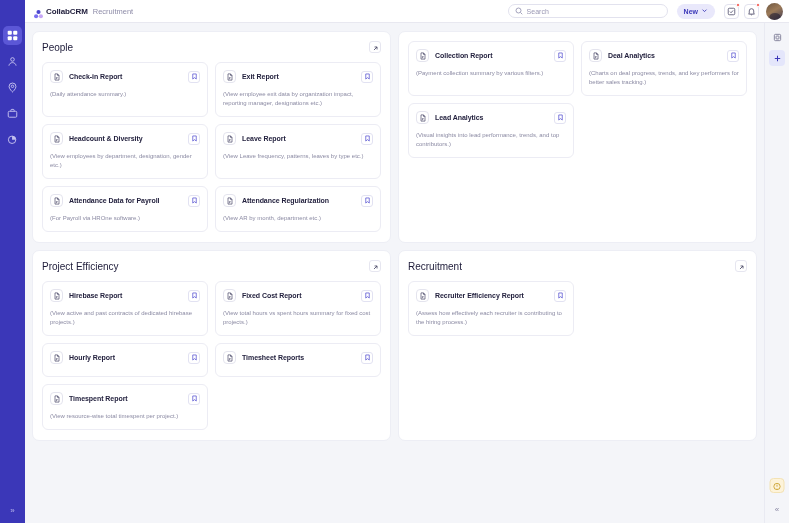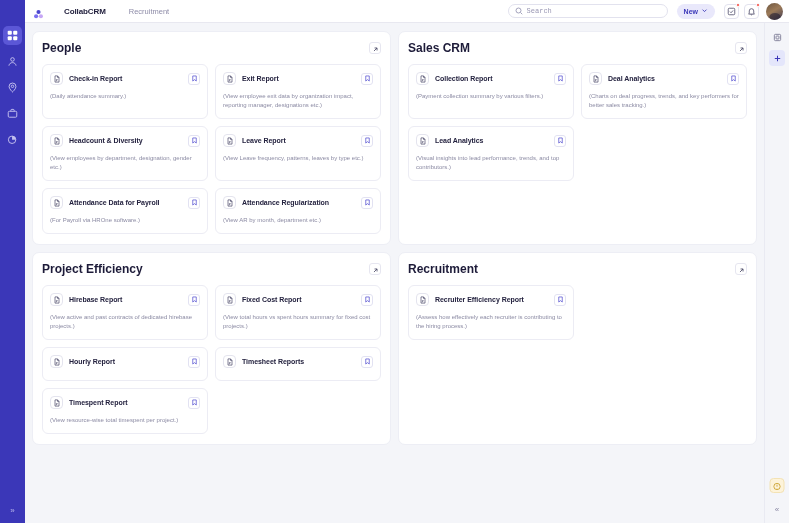--- a/index.html
+++ b/index.html
@@ -39,38 +39,38 @@
   .maincol { flex: 1 1 auto; display: flex; flex-direction: column; min-width: 0; }
 
   
   .topbar {
     height: 23px; background: #ffffff;
     border-bottom: 1px solid #e8e8f0;
     display: flex; align-items: center;
     padding: 0 6px 0 8px;
     flex: 0 0 23px;
   }
-  .brandwrap { display: flex; align-items: center; gap: 20px; }
+  .brandwrap { display: flex; align-items: center; gap: 2px; }
   .brandlogo { width: 11px; height: 11px; position: relative; flex: 0 0 11px; }
   .brandname { font-size: 8px; font-weight: bold; color: #1d1b39; letter-spacing: -0.1px; }
   .brandsub { font-size: 7.5px; color: #8e8ca8; margin-left: 3px; }
   .topspacer { flex: 1 1 auto; }
 
   .searchbox {
     width: 160px; height: 14px;
     border: 1px solid #e2e2ee; border-radius: 7px;
     background: #ffffff;
     display: flex; align-items: center; gap: 4px;
     padding: 0 6px;
     margin-right: 9px;
   }
   .searchbox .sicon { color: #9a98b4; display: flex; }
   .search-input {
     border: none; outline: none; background: transparent;
-    font-family: Liberation Mono, monospace;
+    font-family: Liberation Sans, sans-serif;
     font-size: 7px; color: #6f6d8a; width: 100%;
   }
   .search-input::placeholder { color: #9a98b4; }
 
   .newbtn {
     height: 15px; border-radius: 8px;
     background: #e9e8fb; color: #3b37b8;
     display: flex; align-items: center; gap: 3px;
     padding: 0 7px; font-size: 7px; font-weight: bold;
     border: none; cursor: pointer;
@@ -110,21 +110,21 @@
     align-content: start;
     overflow: hidden;
   }
 
   .panel {
     background: #ffffff; border-radius: 7px;
     border: 1px solid #edeef5;
     padding: 9px 9px 10px 9px;
   }
   .panel-head { display: flex; align-items: center; justify-content: space-between; margin-bottom: 9px; }
-  .panel-title { font-size: 12px; font-weight: bold; color: #1d1b39; }
+  .panel-title { font-size: 10px; font-weight: normal; color: #1d1b39; }
   .expandbtn {
     width: 12px; height: 12px; border: 1px solid #e6e6f0; border-radius: 3px;
     background: #fff; display: flex; align-items: center; justify-content: center;
     color: #4a4866; cursor: pointer;
   }
 
   .cardgrid { display: grid; grid-template-columns: 1fr 1fr; gap: 7px; }
 
   .rcard {
     border: 1px solid #ececf4; border-radius: 6px;
@@ -397,29 +397,20 @@
                     <svg width="7" height="7" viewBox="0 0 16 16" fill="none" stroke="currentColor" stroke-width="1.6">
                       <path d="M4 2.2h8v11.6L8 10.6l-4 3.2z"></path>
                     </svg>
                   </span>
                 </div>
                 <div class="rcard-desc">(View AR by month, department etc.)</div>
               </div>
             </div>
           </section>
           <section class="panel">
-            <div class="panel-head">
-              <div class="panel-title">Sales CRM</div>
-              <div class="expandbtn">
-                <span><svg width="7" height="7" viewBox="0 0 16 16" fill="none" stroke="currentColor" stroke-width="1.9">
-                    <path d="M4.5 11.5L11.5 4.5"></path>
-                    <path d="M5.8 4.5h5.7v5.7"></path>
-                  </svg></span>
-              </div>
-            </div>
             <div class="cardgrid">
               <div class="rcard">
                 <div class="rcard-top">
                   <span class="docicon">
                     <svg width="8" height="8" viewBox="0 0 16 16" fill="none" stroke="currentColor" stroke-width="1.3">
                       <path d="M4 1.8h5l3 3v9.4H4z"></path>
                       <path d="M9 1.8v3h3"></path>
                       <path d="M5.8 9.4h3.6M5.8 11.4h2.4"></path>
                     </svg>
                   </span>

